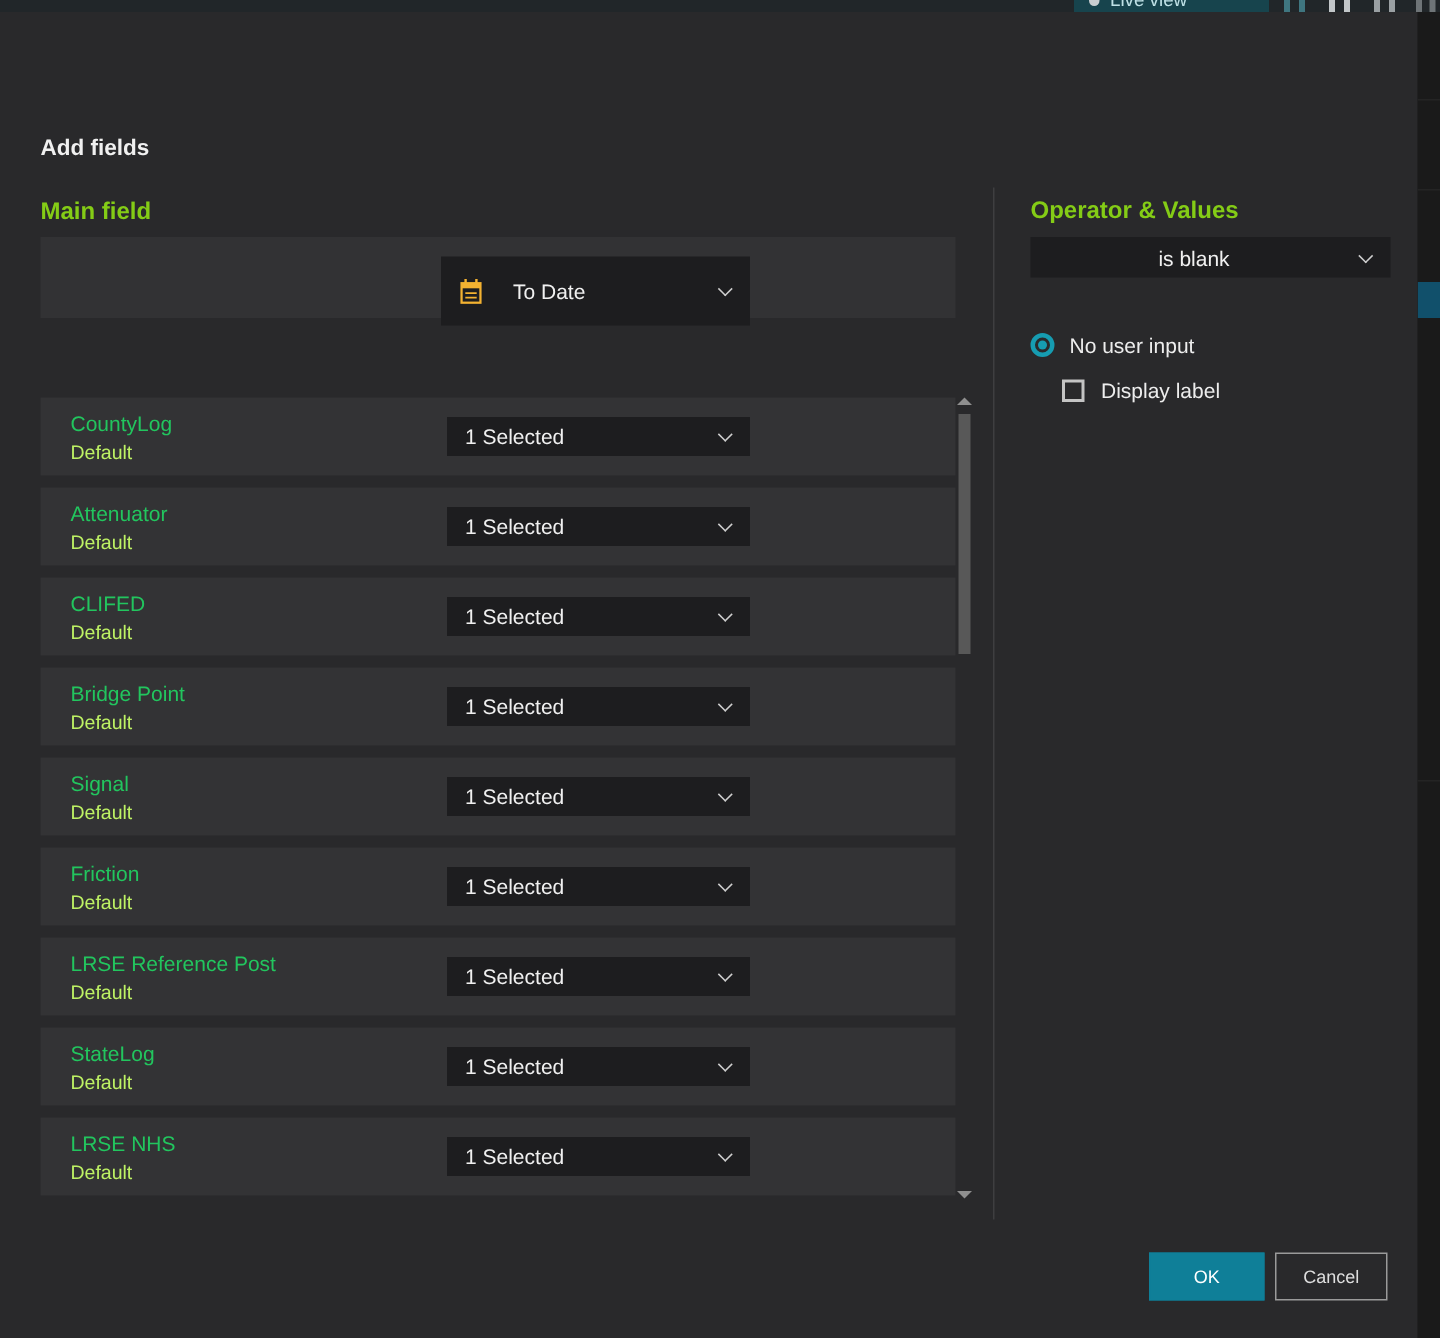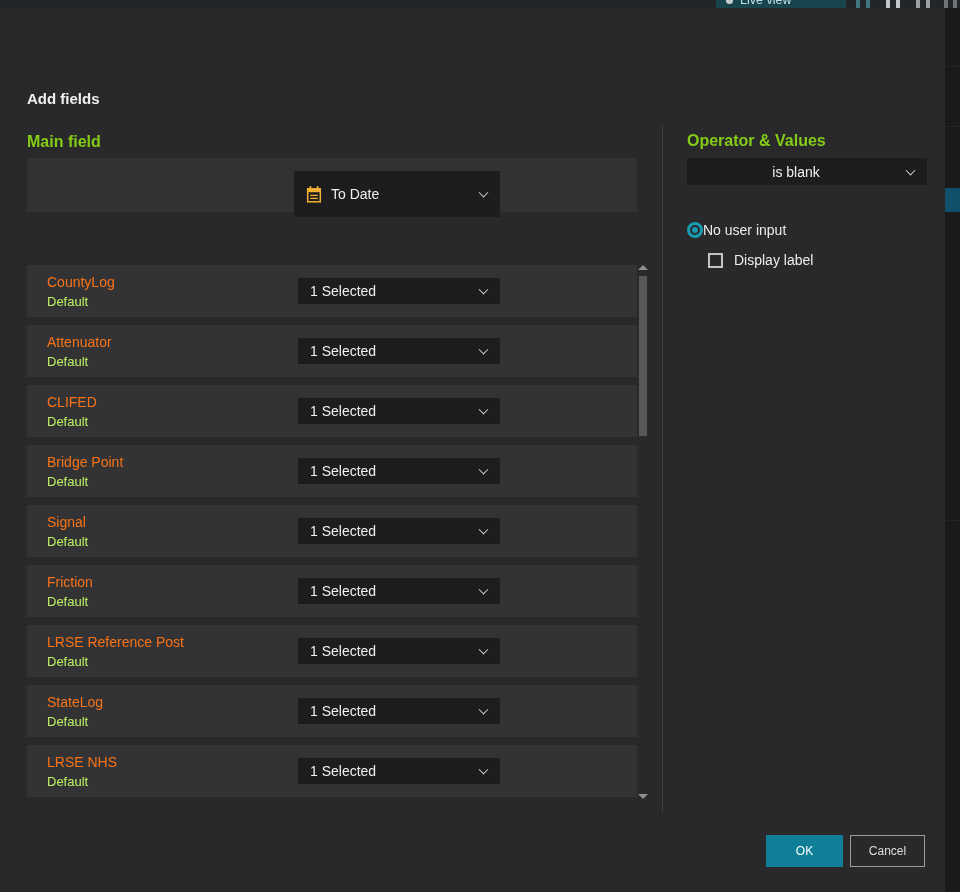--- a/index.html
+++ b/index.html
@@ -30,40 +30,40 @@
 
   .h-add{position:absolute;left:27px;top:82px;font-size:15px;font-weight:700;color:#f0f0f0;}
   .sec-label{position:absolute;font-size:16px;font-weight:700;color:#84cc16;}
   .lbl-main{left:27px;top:125px;}
   .lbl-all{left:27px;top:231px;margin-top:44px;}
   .lbl-op{left:687px;top:124px;}
 
   .main-box{position:absolute;left:27px;top:150px;width:610px;height:54px;background:#323234;}
   .select{position:absolute;background:#1d1d1f;color:#f0f0f0;font-size:14px;display:flex;align-items:center;padding:0 34px 0 12px;cursor:pointer;}
   .sel-main-field{left:13px;top:13px;width:237px;height:30px;}
-  .sel-main-type{left:267px;top:13px;width:206px;height:46px;gap:9px;}
+  .sel-main-type{left:267px;top:13px;width:206px;height:46px;gap:20px;}
   .chev{position:absolute;right:13px;top:50%;width:7px;height:7px;border-right:1.5px solid #cfcfcf;border-bottom:1.5px solid #cfcfcf;transform:translateY(-70%) rotate(45deg);}
   .sel-text{white-space:nowrap;overflow:hidden;}
 
   .fields-list{position:absolute;left:27px;top:257px;width:610px;}
   .field-row{position:relative;height:52px;margin-bottom:8px;background:#333335;}
-  .row-name{position:absolute;left:20px;top:9px;font-size:14px;color:#f97316;}
+  .row-name{position:absolute;left:20px;top:9px;font-size:14px;color:#22c55e;}
   .row-sub{position:absolute;left:20px;top:29px;font-size:13px;color:#bef264;}
   .row-select{left:271px;top:13px;width:202px;height:26px;}
 
   
   .sb-thumb{position:absolute;left:639px;top:268px;width:8px;height:160px;background:#585858;}
   .sb-up{position:absolute;left:638px;top:257px;width:0;height:0;border-left:5px solid transparent;border-right:5px solid transparent;border-bottom:5px solid #8f8f8f;}
   .sb-down{position:absolute;left:638px;top:786px;width:0;height:0;border-left:5px solid transparent;border-right:5px solid transparent;border-top:5px solid #8f8f8f;}
 
   .v-divider{position:absolute;left:662px;top:117px;width:1px;height:688px;background:#3e3e40;}
 
   .op-select{left:687px;top:150px;width:240px;height:27px;justify-content:center;}
 
-  .radio-row{position:absolute;left:687px;top:214px;display:flex;align-items:center;cursor:pointer;}
+  .radio-row{position:absolute;left:687px;top:214px;display:flex;align-items:center;gap:10px;cursor:pointer;}
   .radio-outer{width:16px;height:16px;border-radius:50%;border:3px solid var(--radio);display:flex;align-items:center;justify-content:center;background:#29292b;}
   .radio-dot{width:6px;height:6px;border-radius:50%;background:var(--radio);visibility:hidden;}
   .radio-outer.checked .radio-dot{visibility:visible;}
   .check-row{position:absolute;left:708px;top:244px;display:flex;align-items:center;gap:11px;cursor:pointer;}
   .checkbox{width:15px;height:15px;border:2px solid #c4c4c4;background:transparent;}
   .ctl-label{font-size:14px;color:#ededed;}
 
   .btn{position:absolute;top:827px;height:32px;display:flex;align-items:center;justify-content:center;font-size:12px;cursor:pointer;}
   .btn-ok{left:766px;width:77px;background:var(--accent);color:#ffffff;border:1px solid var(--accent);}
   .btn-cancel{left:850px;width:75px;background:transparent;color:#dedede;border:1px solid #9a9a9a;}

